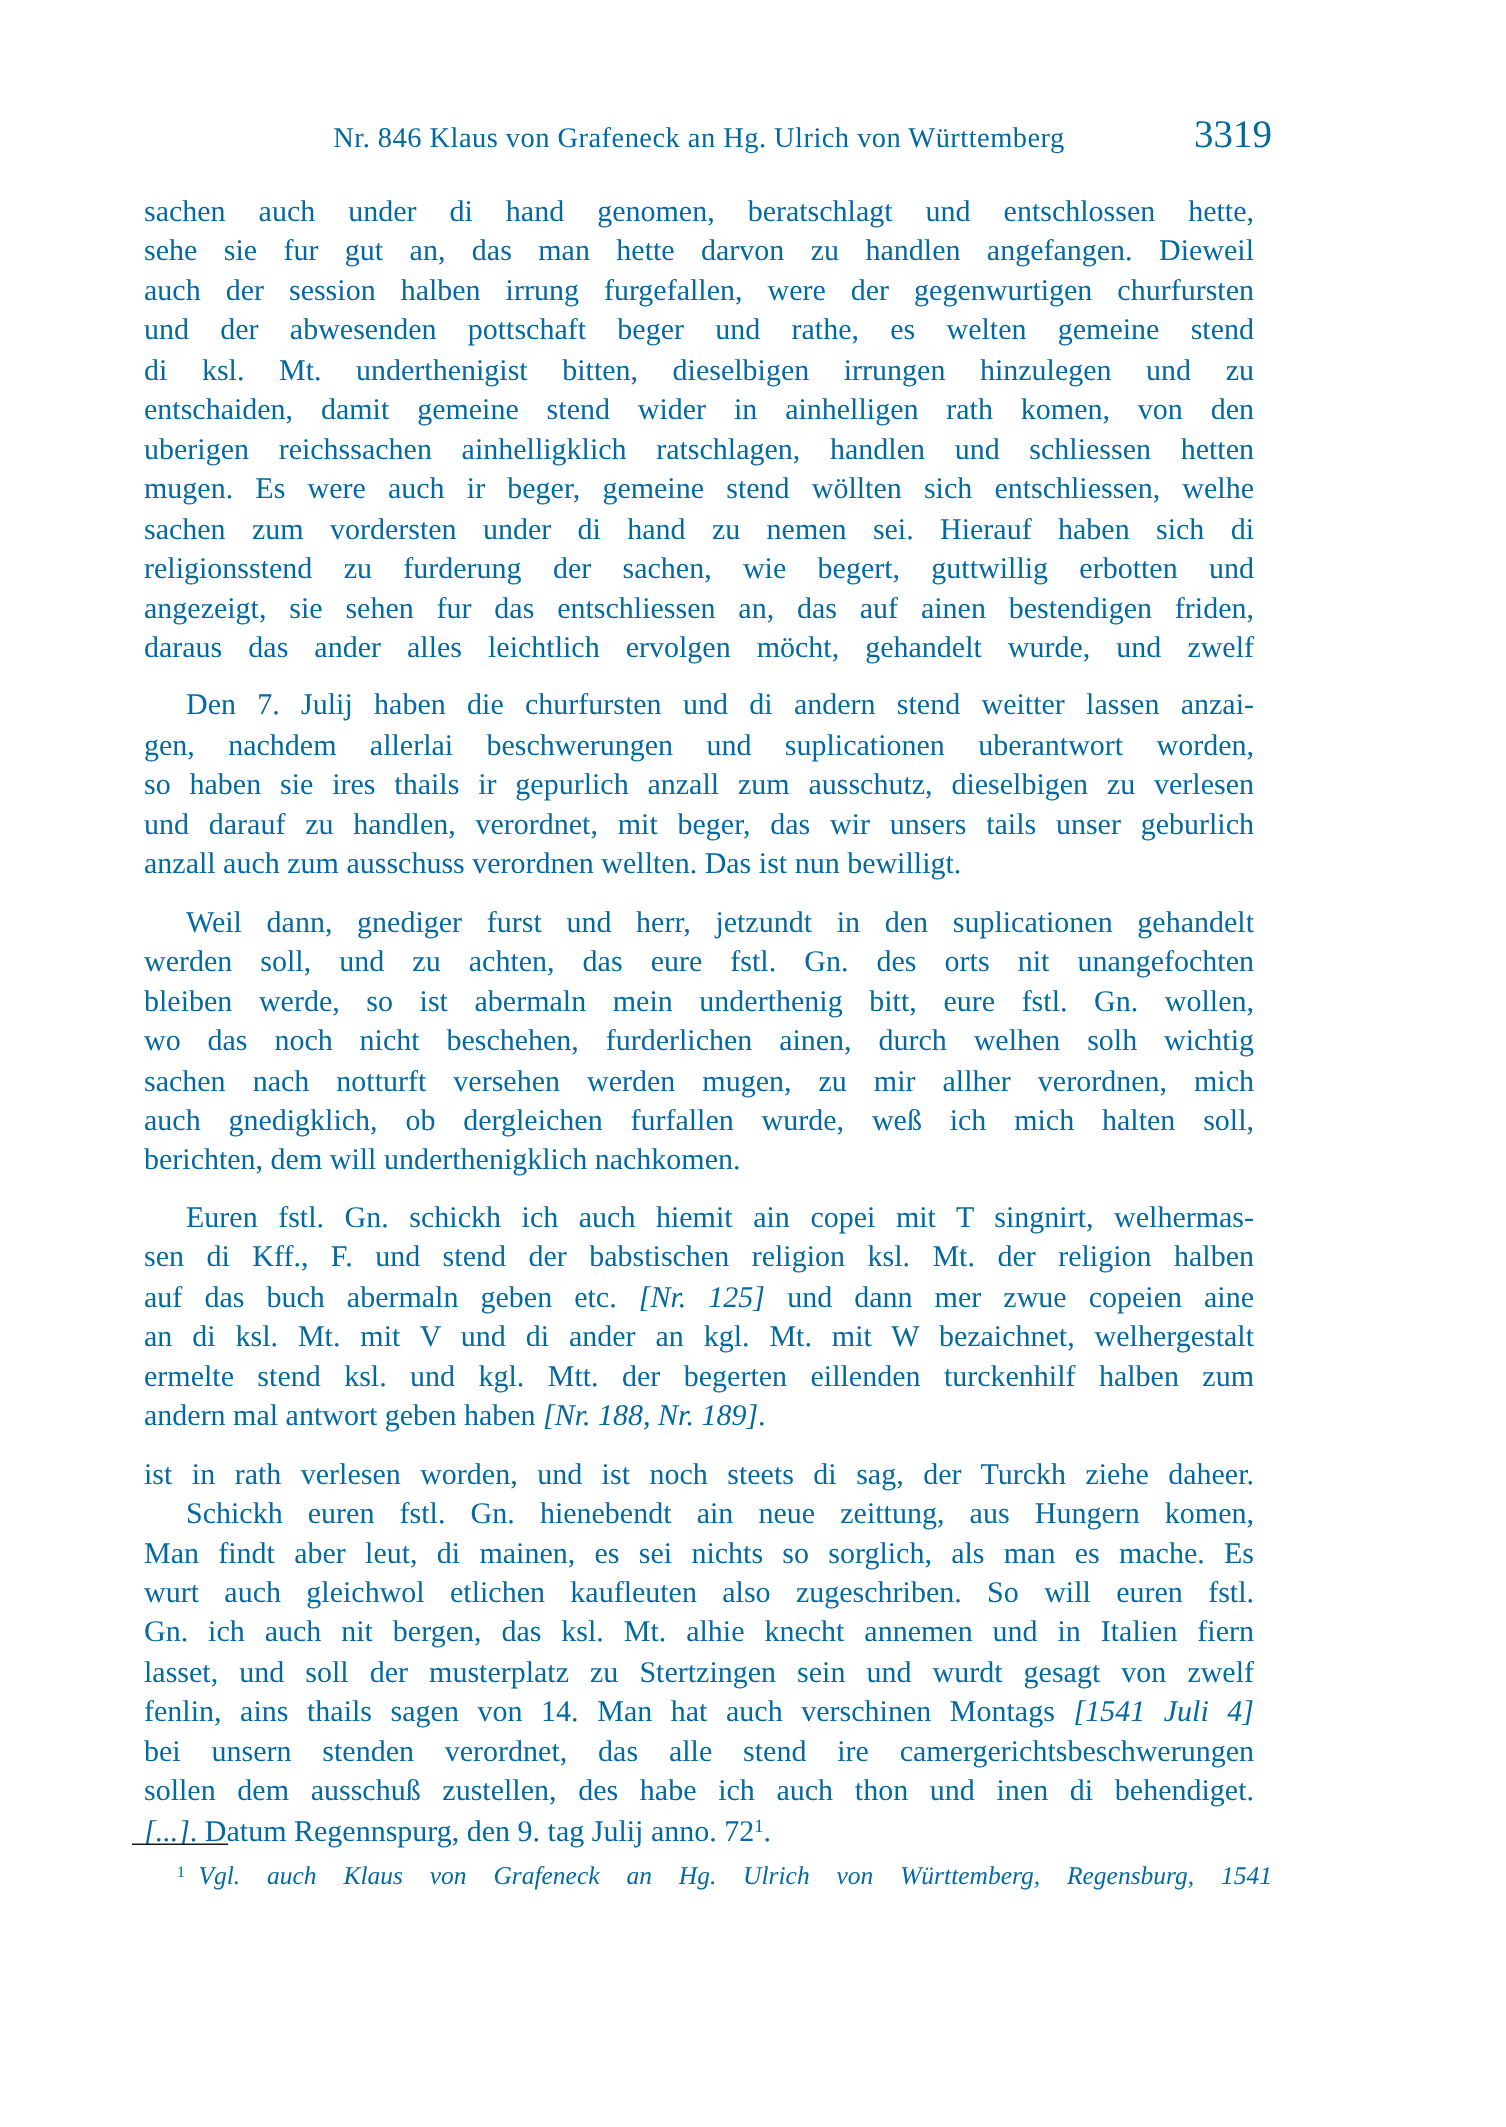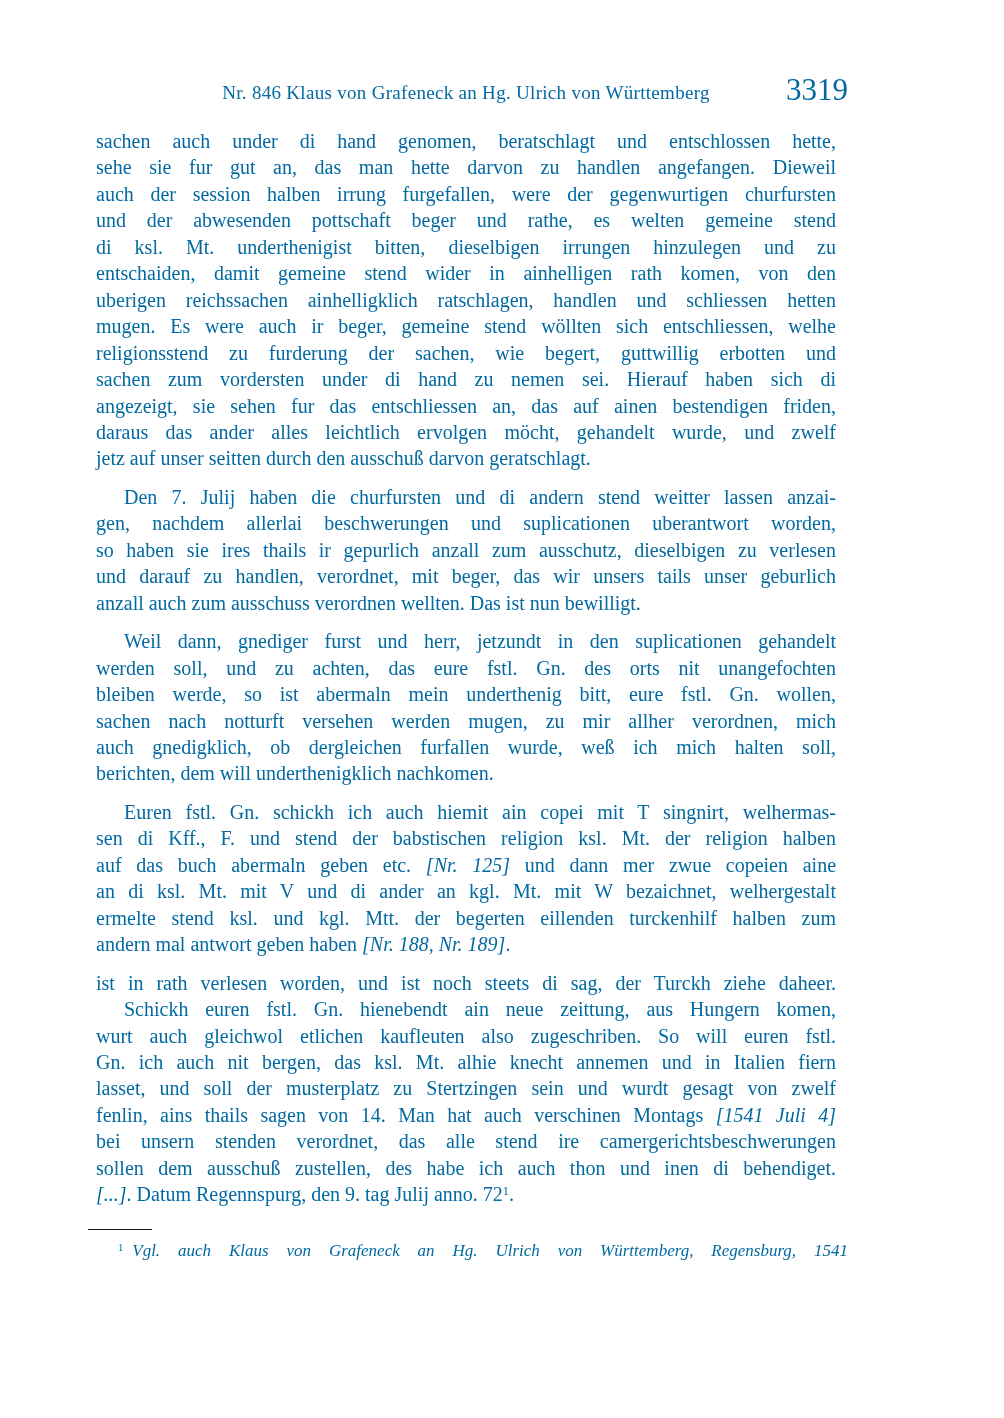--- a/index.html
+++ b/index.html
@@ -26,21 +26,21 @@
     line-height: 22px;
   }
   .head-title {
     text-align: center;
     letter-spacing: 0.3px;
   }
   .page-number {
     position: absolute;
     right: 0;
     top: -5px;
-    font-size: 31px;
+    font-size: 26px;
     line-height: 26px;
   }
   
   .body-text {
     position: absolute;
     left: 84px;
     top: 116px;
     width: 764px;
     font-size: 20px;
     line-height: 26.45px;
@@ -96,52 +96,53 @@
   <main class="body-text" id="body-text">
       <div class="para">
         <div class="line first"><span>sachen auch under di hand genomen, beratschlagt und entschlossen hette,</span></div>
         <div class="line"><span>sehe sie fur gut an, das man hette darvon zu handlen angefangen. Dieweil</span></div>
         <div class="line"><span>auch der session halben irrung furgefallen, were der gegenwurtigen churfursten</span></div>
         <div class="line"><span>und der abwesenden pottschaft beger und rathe, es welten gemeine stend</span></div>
         <div class="line"><span>di ksl. Mt. underthenigist bitten, dieselbigen irrungen hinzulegen und zu</span></div>
         <div class="line"><span>entschaiden, damit gemeine stend wider in ainhelligen rath komen, von den</span></div>
         <div class="line"><span>uberigen reichssachen ainhelligklich ratschlagen, handlen und schliessen hetten</span></div>
         <div class="line"><span>mugen. Es were auch ir beger, gemeine stend wöllten sich entschliessen, welhe</span></div>
+        <div class="line"><span>sachen zum vordersten under di hand zu nemen sei. Hierauf haben sich di</span></div>
         <div class="line"><span>religionsstend zu furderung der sachen, wie begert, guttwillig erbotten und</span></div>
-        <div class="line"><span>sachen zum vordersten under di hand zu nemen sei. Hierauf haben sich di</span></div>
         <div class="line"><span>angezeigt, sie sehen fur das entschliessen an, das auf ainen bestendigen friden,</span></div>
         <div class="line"><span>daraus das ander alles leichtlich ervolgen möcht, gehandelt wurde, und zwelf</span></div>
-        <div class="line final"><span>jetz auf unser seitten durch den ausschuß darvon geratschlagt.</span></div>
       </div>
       <div class="para indent">
         <div class="line first"><span>Den 7. Julij haben die churfursten und di andern stend weitter lassen anzai-</span></div>
         <div class="line"><span>gen, nachdem allerlai beschwerungen und suplicationen uberantwort worden,</span></div>
         <div class="line"><span>so haben sie ires thails ir gepurlich anzall zum ausschutz, dieselbigen zu verlesen</span></div>
         <div class="line"><span>und darauf zu handlen, verordnet, mit beger, das wir unsers tails unser geburlich</span></div>
         <div class="line final"><span>anzall auch zum ausschuss verordnen wellten. Das ist nun bewilligt.</span></div>
       </div>
       <div class="para indent">
         <div class="line first"><span>Weil dann, gnediger furst und herr, jetzundt in den suplicationen gehandelt</span></div>
         <div class="line"><span>werden soll, und zu achten, das eure fstl. Gn. des orts nit unangefochten</span></div>
         <div class="line"><span>bleiben werde, so ist abermaln mein underthenig bitt, eure fstl. Gn. wollen,</span></div>
+        <div class="line"><span>wo das noch nicht beschehen, furderlichen ainen, durch welhen solh wichtig</span></div>
         <div class="line"><span>sachen nach notturft versehen werden mugen, zu mir allher verordnen, mich</span></div>
         <div class="line"><span>auch gnedigklich, ob dergleichen furfallen wurde, weß ich mich halten soll,</span></div>
         <div class="line final"><span>berichten, dem will underthenigklich nachkomen.</span></div>
       </div>
       <div class="para indent spaced">
         <div class="line first"><span>Euren fstl. Gn. schickh ich auch hiemit ain copei mit T singnirt, welhermas-</span></div>
         <div class="line"><span>sen di Kff., F. und stend der babstischen religion ksl. Mt. der religion halben</span></div>
         <div class="line"><span>auf das buch abermaln geben etc. </span><span class="it">[Nr. 125]</span><span> und dann mer zwue copeien aine</span></div>
         <div class="line"><span>an di ksl. Mt. mit V und di ander an kgl. Mt. mit W bezaichnet, welhergestalt</span></div>
         <div class="line"><span>ermelte stend ksl. und kgl. Mtt. der begerten eillenden turckenhilf halben zum</span></div>
         <div class="line final"><span>andern mal antwort geben haben </span><span class="it">[Nr. 188, Nr. 189]</span><span>.</span></div>
       </div>
       <div class="para indent spaced">
         <div class="line"><span>ist in rath verlesen worden, und ist noch steets di sag, der Turckh ziehe daheer.</span></div>
         <div class="line first"><span>Schickh euren fstl. Gn. hienebendt ain neue zeittung, aus Hungern komen,</span></div>
+        <div class="line"><span>Man findt aber leut, di mainen, es sei nichts so sorglich, als man es mache. Es</span></div>
         <div class="line"><span>wurt auch gleichwol etlichen kaufleuten also zugeschriben. So will euren fstl.</span></div>
         <div class="line"><span>Gn. ich auch nit bergen, das ksl. Mt. alhie knecht annemen und in Italien fiern</span></div>
         <div class="line"><span>lasset, und soll der musterplatz zu Stertzingen sein und wurdt gesagt von zwelf</span></div>
         <div class="line"><span>fenlin, ains thails sagen von 14. Man hat auch verschinen Montags </span><span class="it">[1541 Juli 4]</span></div>
         <div class="line"><span>bei unsern stenden verordnet, das alle stend ire camergerichtsbeschwerungen</span></div>
         <div class="line"><span>sollen dem ausschuß zustellen, des habe ich auch thon und inen di behendiget.</span></div>
         <div class="line final"><span class="it">[...]</span><span>. Datum Regennspurg, den 9. tag Julij anno. 72</span><span class="sup">1</span><span>.</span></div>
       </div>
     </main>
 

